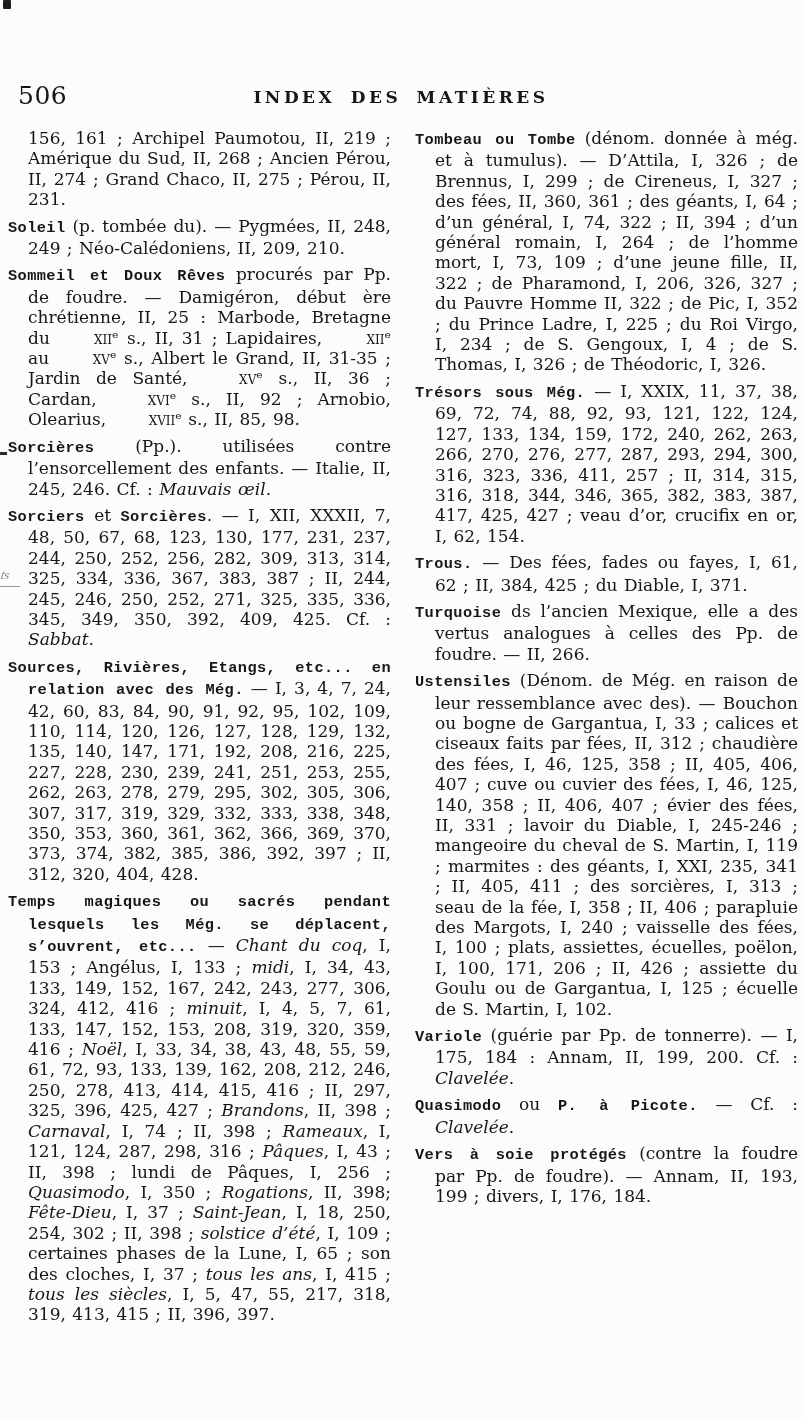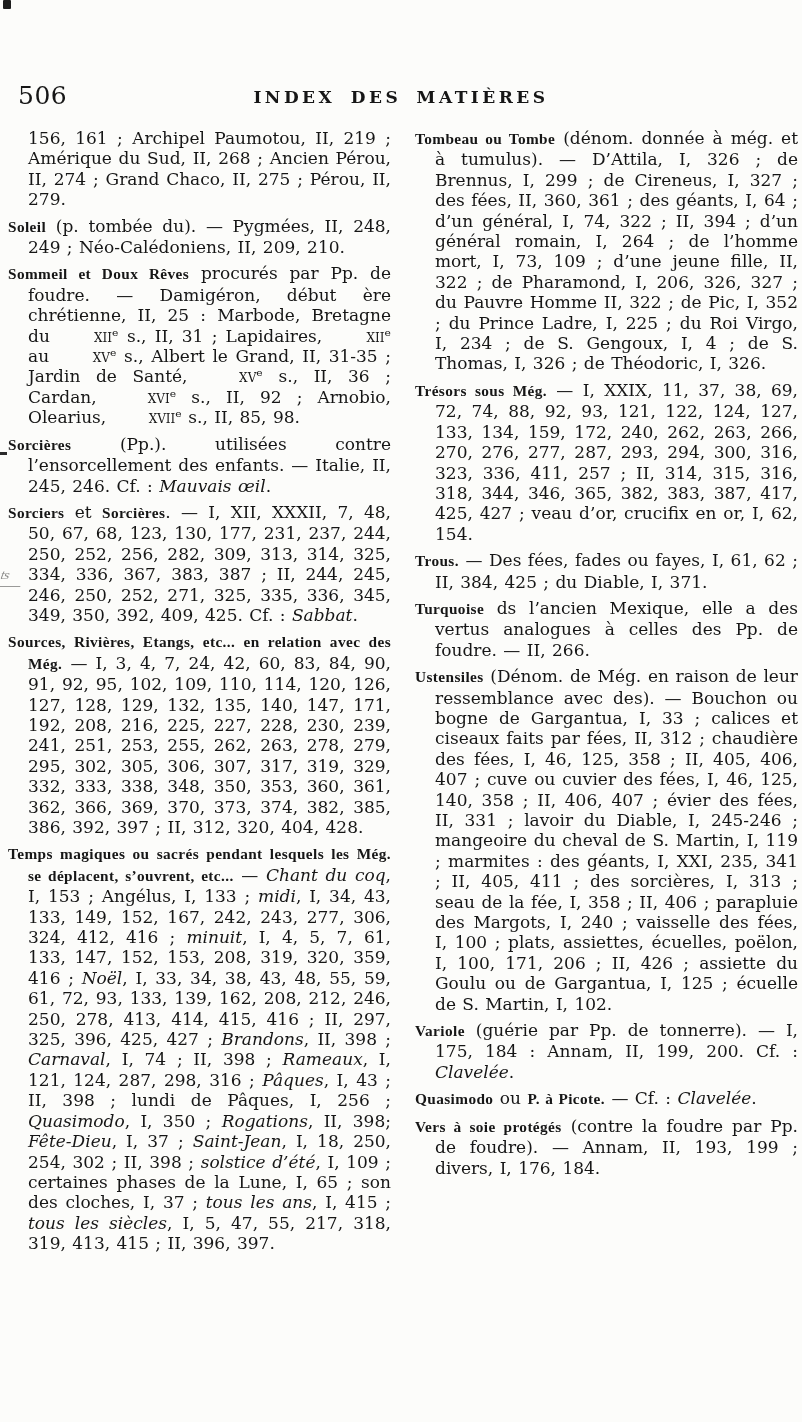--- a/index.html
+++ b/index.html
@@ -70,21 +70,21 @@
     padding-left: 20px;
     word-spacing: 1px;
     hyphens: auto;
     -webkit-hyphens: auto;
   }
   .entry.continuation {
     text-indent: 0;
   }
   .seg-n { }
   .seg-b {
-    font-family: Liberation Serif, serif;
+    font-family: Liberation Mono, monospace;
     font-weight: bold;
     font-size: 0.9em;
     letter-spacing: 0.4px;
   }
   .seg-i { font-style: italic; }
   .seg-sc { font-variant: small-caps; margin-left: 36px; }
 
   
   .artifact { position: absolute; }
   .artifact.corner {
@@ -125,21 +125,21 @@
   <div class="artifact tick"></div>
   <div class="artifact scribble">ʦ</div>
 
   <header class="running-header">
     <span class="page-number">506</span>
     <span class="header-title">INDEX DES MATIÈRES</span>
   </header>
 
   <main class="columns">
     <section class="col">
-        <p class="entry continuation"><span class="seg-n">156, 161 ; Archipel Paumotou, II, 219 ; Amérique du Sud, II, 268 ; Ancien Pérou, II, 274 ; Grand Chaco, II, 275 ; Pérou, II, 279.</span></p>
+        <p class="entry continuation"><span class="seg-n">156, 161 ; Archipel Paumotou, II, 219 ; Amérique du Sud, II, 268 ; Ancien Pérou, II, 274 ; Grand Chaco, II, 275 ; Pérou, II, 231.</span></p>
         <p class="entry"><span class="seg-b">Soleil</span><span class="seg-n"> (p. tombée du). — Pygmées, II, 248, 249 ; Néo-Calédoniens, II, 209, 210.</span></p>
         <p class="entry"><span class="seg-b">Sommeil et Doux Rêves</span><span class="seg-n"> procurés par Pp. de foudre. — Damigéron, début ère chrétienne, II, 25 : Marbode, Bretagne du </span><span class="seg-sc">xiiᵉ</span><span class="seg-n"> s., II, 31 ; Lapidaires, </span><span class="seg-sc">xiiᵉ</span><span class="seg-n"> au </span><span class="seg-sc">xvᵉ</span><span class="seg-n"> s., Albert le Grand, II, 31-35 ; Jardin de Santé, </span><span class="seg-sc">xvᵉ</span><span class="seg-n"> s., II, 36 ; Cardan, </span><span class="seg-sc">xviᵉ</span><span class="seg-n"> s., II, 92 ; Arnobio, Olearius, </span><span class="seg-sc">xviiᵉ</span><span class="seg-n"> s., II, 85, 98.</span></p>
         <p class="entry"><span class="seg-b">Sorcières</span><span class="seg-n"> (Pp.). utilisées contre l’ensorcellement des enfants. — Italie, II, 245, 246. Cf. : </span><span class="seg-i">Mauvais œil</span><span class="seg-n">.</span></p>
         <p class="entry"><span class="seg-b">Sorciers</span><span class="seg-n"> et </span><span class="seg-b">Sorcières</span><span class="seg-n">. — I, XII, XXXII, 7, 48, 50, 67, 68, 123, 130, 177, 231, 237, 244, 250, 252, 256, 282, 309, 313, 314, 325, 334, 336, 367, 383, 387 ; II, 244, 245, 246, 250, 252, 271, 325, 335, 336, 345, 349, 350, 392, 409, 425. Cf. : </span><span class="seg-i">Sabbat</span><span class="seg-n">.</span></p>
         <p class="entry"><span class="seg-b">Sources, Rivières, Etangs, etc... en relation avec des Még.</span><span class="seg-n"> — I, 3, 4, 7, 24, 42, 60, 83, 84, 90, 91, 92, 95, 102, 109, 110, 114, 120, 126, 127, 128, 129, 132, 135, 140, 147, 171, 192, 208, 216, 225, 227, 228, 230, 239, 241, 251, 253, 255, 262, 263, 278, 279, 295, 302, 305, 306, 307, 317, 319, 329, 332, 333, 338, 348, 350, 353, 360, 361, 362, 366, 369, 370, 373, 374, 382, 385, 386, 392, 397 ; II, 312, 320, 404, 428.</span></p>
         <p class="entry"><span class="seg-b">Temps magiques ou sacrés pendant lesquels les Még. se déplacent, s’ouvrent, etc...</span><span class="seg-n"> — </span><span class="seg-i">Chant du coq</span><span class="seg-n">, I, 153 ; Angélus, I, 133 ; </span><span class="seg-i">midi</span><span class="seg-n">, I, 34, 43, 133, 149, 152, 167, 242, 243, 277, 306, 324, 412, 416 ; </span><span class="seg-i">minuit</span><span class="seg-n">, I, 4, 5, 7, 61, 133, 147, 152, 153, 208, 319, 320, 359, 416 ; </span><span class="seg-i">Noël</span><span class="seg-n">, I, 33, 34, 38, 43, 48, 55, 59, 61, 72, 93, 133, 139, 162, 208, 212, 246, 250, 278, 413, 414, 415, 416 ; II, 297, 325, 396, 425, 427 ; </span><span class="seg-i">Brandons</span><span class="seg-n">, II, 398 ; </span><span class="seg-i">Carnaval</span><span class="seg-n">, I, 74 ; II, 398 ; </span><span class="seg-i">Rameaux</span><span class="seg-n">, I, 121, 124, 287, 298, 316 ; </span><span class="seg-i">Pâques</span><span class="seg-n">, I, 43 ; II, 398 ; lundi de Pâques, I, 256 ; </span><span class="seg-i">Quasimodo</span><span class="seg-n">, I, 350 ; </span><span class="seg-i">Rogations</span><span class="seg-n">, II, 398; </span><span class="seg-i">Fête-Dieu</span><span class="seg-n">, I, 37 ; </span><span class="seg-i">Saint-Jean</span><span class="seg-n">, I, 18, 250, 254, 302 ; II, 398 ; </span><span class="seg-i">solstice d’été</span><span class="seg-n">, I, 109 ; certaines phases de la Lune, I, 65 ; son des cloches, I, 37 ; </span><span class="seg-i">tous les ans</span><span class="seg-n">, I, 415 ; </span><span class="seg-i">tous les siècles</span><span class="seg-n">, I, 5, 47, 55, 217, 318, 319, 413, 415 ; II, 396, 397.</span></p>
       </section>
     <section class="col">
         <p class="entry"><span class="seg-b">Tombeau ou Tombe</span><span class="seg-n"> (dénom. donnée à még. et à tumulus). — D’Attila, I, 326 ; de Brennus, I, 299 ; de Cireneus, I, 327 ; des fées, II, 360, 361 ; des géants, I, 64 ; d’un général, I, 74, 322 ; II, 394 ; d’un général romain, I, 264 ; de l’homme mort, I, 73, 109 ; d’une jeune fille, II, 322 ; de Pharamond, I, 206, 326, 327 ; du Pauvre Homme II, 322 ; de Pic, I, 352 ; du Prince Ladre, I, 225 ; du Roi Virgo, I, 234 ; de S. Gengoux, I, 4 ; de S. Thomas, I, 326 ; de Théodoric, I, 326.</span></p>
         <p class="entry"><span class="seg-b">Trésors sous Még.</span><span class="seg-n"> — I, XXIX, 11, 37, 38, 69, 72, 74, 88, 92, 93, 121, 122, 124, 127, 133, 134, 159, 172, 240, 262, 263, 266, 270, 276, 277, 287, 293, 294, 300, 316, 323, 336, 411, 257 ; II, 314, 315, 316, 318, 344, 346, 365, 382, 383, 387, 417, 425, 427 ; veau d’or, crucifix en or, I, 62, 154.</span></p>

